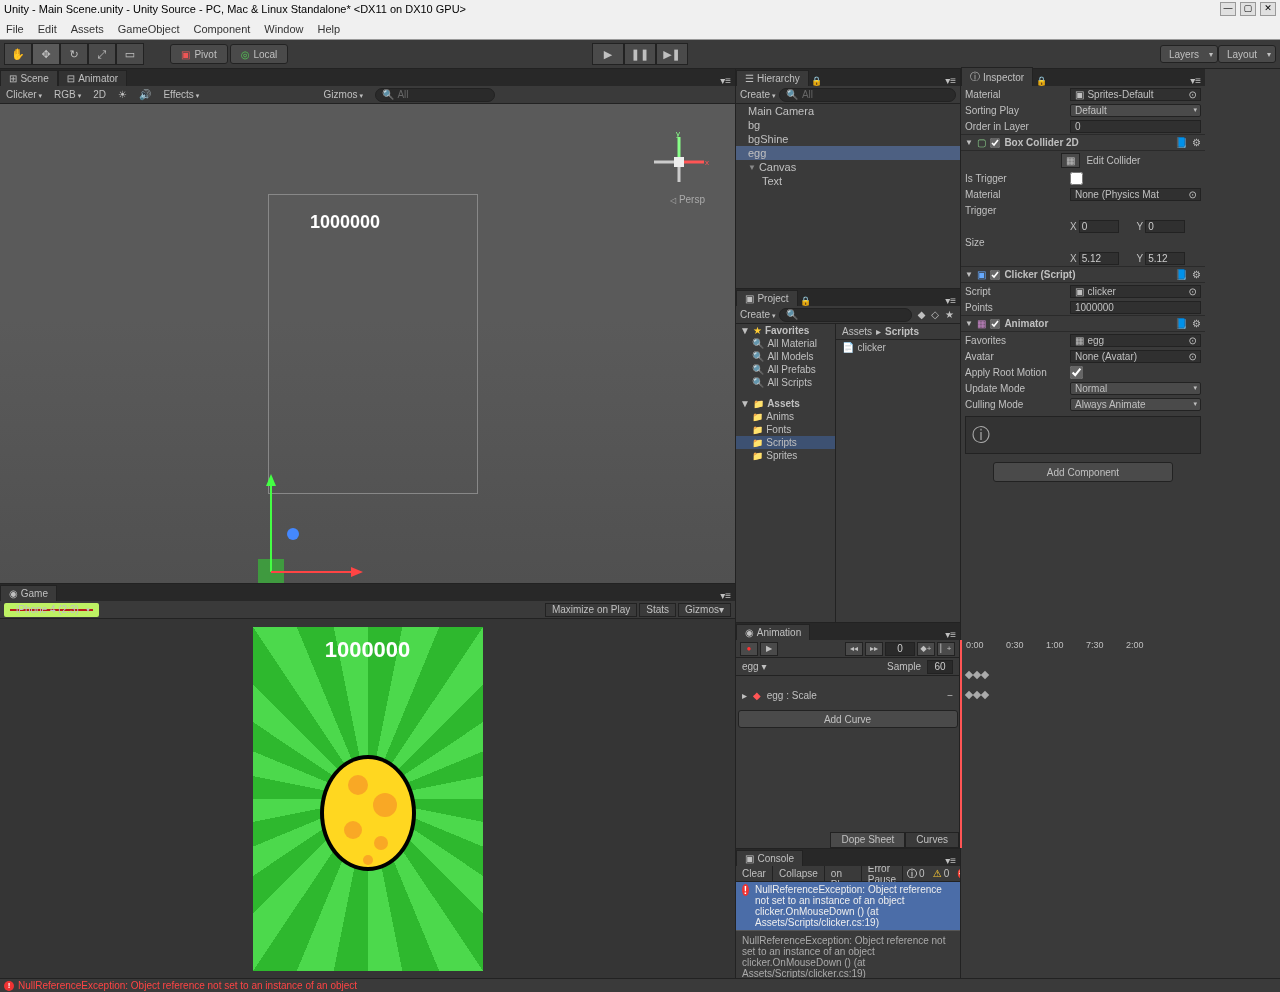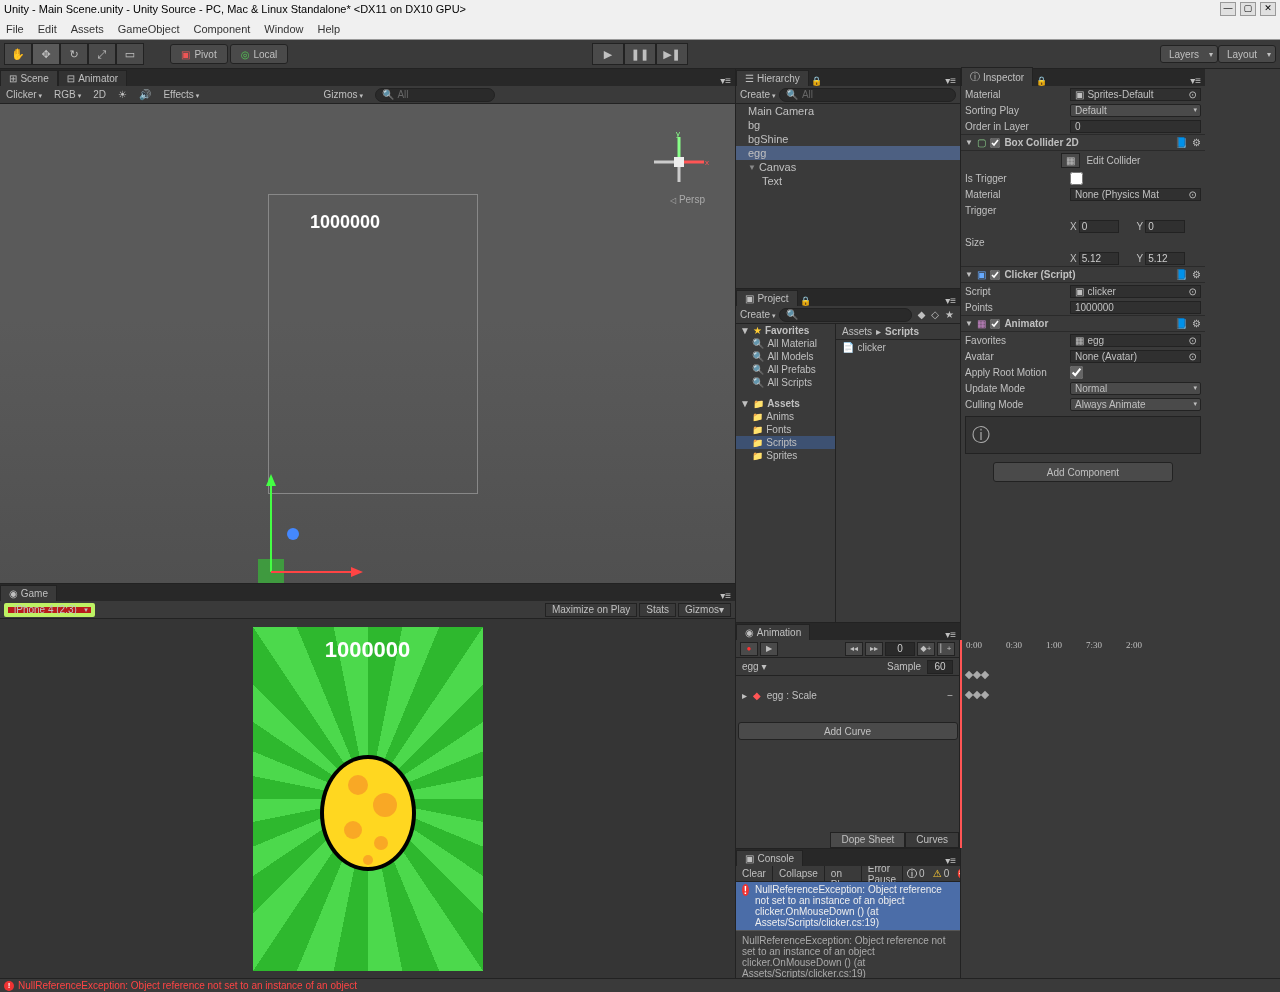--- a/index.html
+++ b/index.html
@@ -50,21 +50,21 @@
 .grid-floor { position: absolute; bottom: 0; left: 0; right: 0; height: 55%; background: linear-gradient(#5a5a5a, #505050); }
 .scene-canvas-rect { position: absolute; border: 1px solid #888; left: 268px; top: 90px; width: 210px; height: 300px; }
 .scene-text { position: absolute; left: 310px; top: 108px; color: #fff; font-size: 18px; font-weight: bold; }
 .gizmo3d { position: absolute; right: 26px; top: 28px; width: 60px; height: 60px; }
 .persp-label { position: absolute; right: 30px; top: 90px; font-size: 10px; color: #aaa; }
 .transform-gizmo { position: absolute; left: 258px; top: 370px; }
 
 
 .game-panel { height: 395px; border-top: 1px solid #222; display: flex; flex-direction: column; }
 .game-tb { height: 18px; background: #3a3a3a; display: flex; align-items: center; padding: 0 4px; font-size: 10px; border-bottom: 1px solid #222; }
-.game-tb .dd-sm { background: #b91c1c; border: 4px solid #bef264; padding: 0 14px 0 6px; height: 14px; display: flex; align-items: center; position: relative; cursor: pointer; border-radius: 2px; }
+.game-tb .dd-sm { background: #b91c1c; border: 6px solid #bef264; padding: 0 14px 0 6px; height: 14px; display: flex; align-items: center; position: relative; cursor: pointer; border-radius: 2px; }
 .game-tb .dd-sm::after { content: '▾'; position: absolute; right: 3px; font-size: 7px; }
 .game-tb .r { margin-left: auto; display: flex; gap: 2px; }
 .game-tb .togg { background: #3a3a3a; border: 1px solid #222; padding: 0 6px; height: 14px; display: flex; align-items: center; cursor: pointer; }
 .game-view { flex: 1; background: #353535; display: flex; align-items: center; justify-content: center; }
 .game-screen { width: 230px; height: 344px; background: #3cc93c; position: relative; overflow: hidden; }
 .sunburst { position: absolute; inset: -50%; background: repeating-conic-gradient(from 0deg at 50% 50%, #2eb82e 0deg 11.25deg, #4cd94c 11.25deg 22.5deg); }
 .game-score { position: absolute; top: 10px; left: 0; right: 0; text-align: center; color: #fff; font-size: 22px; font-weight: bold; }
 
 
 .hier { height: 220px; display: flex; flex-direction: column; border-bottom: 1px solid #222; }
@@ -93,23 +93,23 @@
 
 
 .anim-panel { height: 225px; display: flex; flex-direction: column; }
 .anim-tb { height: 18px; background: #3a3a3a; display: flex; align-items: center; padding: 0 4px; gap: 2px; border-bottom: 1px solid #222; }
 .anim-btn { width: 18px; height: 14px; background: #4a4a4a; border: 1px solid #222; display: flex; align-items: center; justify-content: center; cursor: pointer; font-size: 8px; }
 .anim-btn.rec { color: #f33; }
 .anim-field { width: 40px; height: 14px; background: #2a2a2a; border: 1px solid #222; color: #ccc; text-align: center; font-size: 10px; }
 .anim-track { height: 18px; display: flex; align-items: center; padding: 0 6px; font-size: 10px; gap: 6px; }
 .anim-timeline { flex: 1; background: #444; position: relative; }
 .timeline-hdr { height: 16px; background: #3a3a3a; border-bottom: 1px solid #222; display: flex; font-size: 9px; position: relative; }
-.timeline-hdr span { position: absolute; font-family: Liberation Serif, serif; }
+.timeline-hdr span { position: absolute; }
 .keyframe { position: absolute; width: 6px; height: 6px; background: #aaa; transform: rotate(45deg); }
-.add-curve { width: 220px; margin: 12px auto; background: #4a4a4a; border: 1px solid #222; height: 18px; display: flex; align-items: center; justify-content: center; cursor: pointer; font-size: 10px; border-radius: 3px; }
+.add-curve { width: 220px; margin: 0 auto; background: #4a4a4a; border: 1px solid #222; height: 18px; display: flex; align-items: center; justify-content: center; cursor: pointer; font-size: 10px; border-radius: 3px; }
 .anim-tabs { height: 16px; display: flex; justify-content: flex-end; }
 .anim-tabs .at { padding: 1px 10px; background: #3a3a3a; border: 1px solid #222; cursor: pointer; font-size: 10px; }
 .anim-tabs .at.active { background: #4a4a4a; }
 
 
 .console { height: 130px; display: flex; flex-direction: column; border-top: 1px solid #222; }
 .console-tb { height: 16px; background: #3a3a3a; display: flex; align-items: center; font-size: 10px; border-bottom: 1px solid #222; }
 .console-tb .cbtn { padding: 0 6px; border-right: 1px solid #222; cursor: pointer; height: 100%; display: flex; align-items: center; }
 .console-tb .r { margin-left: auto; display: flex; }
 .console-tb .cnt { padding: 0 4px; display: flex; align-items: center; gap: 2px; }

